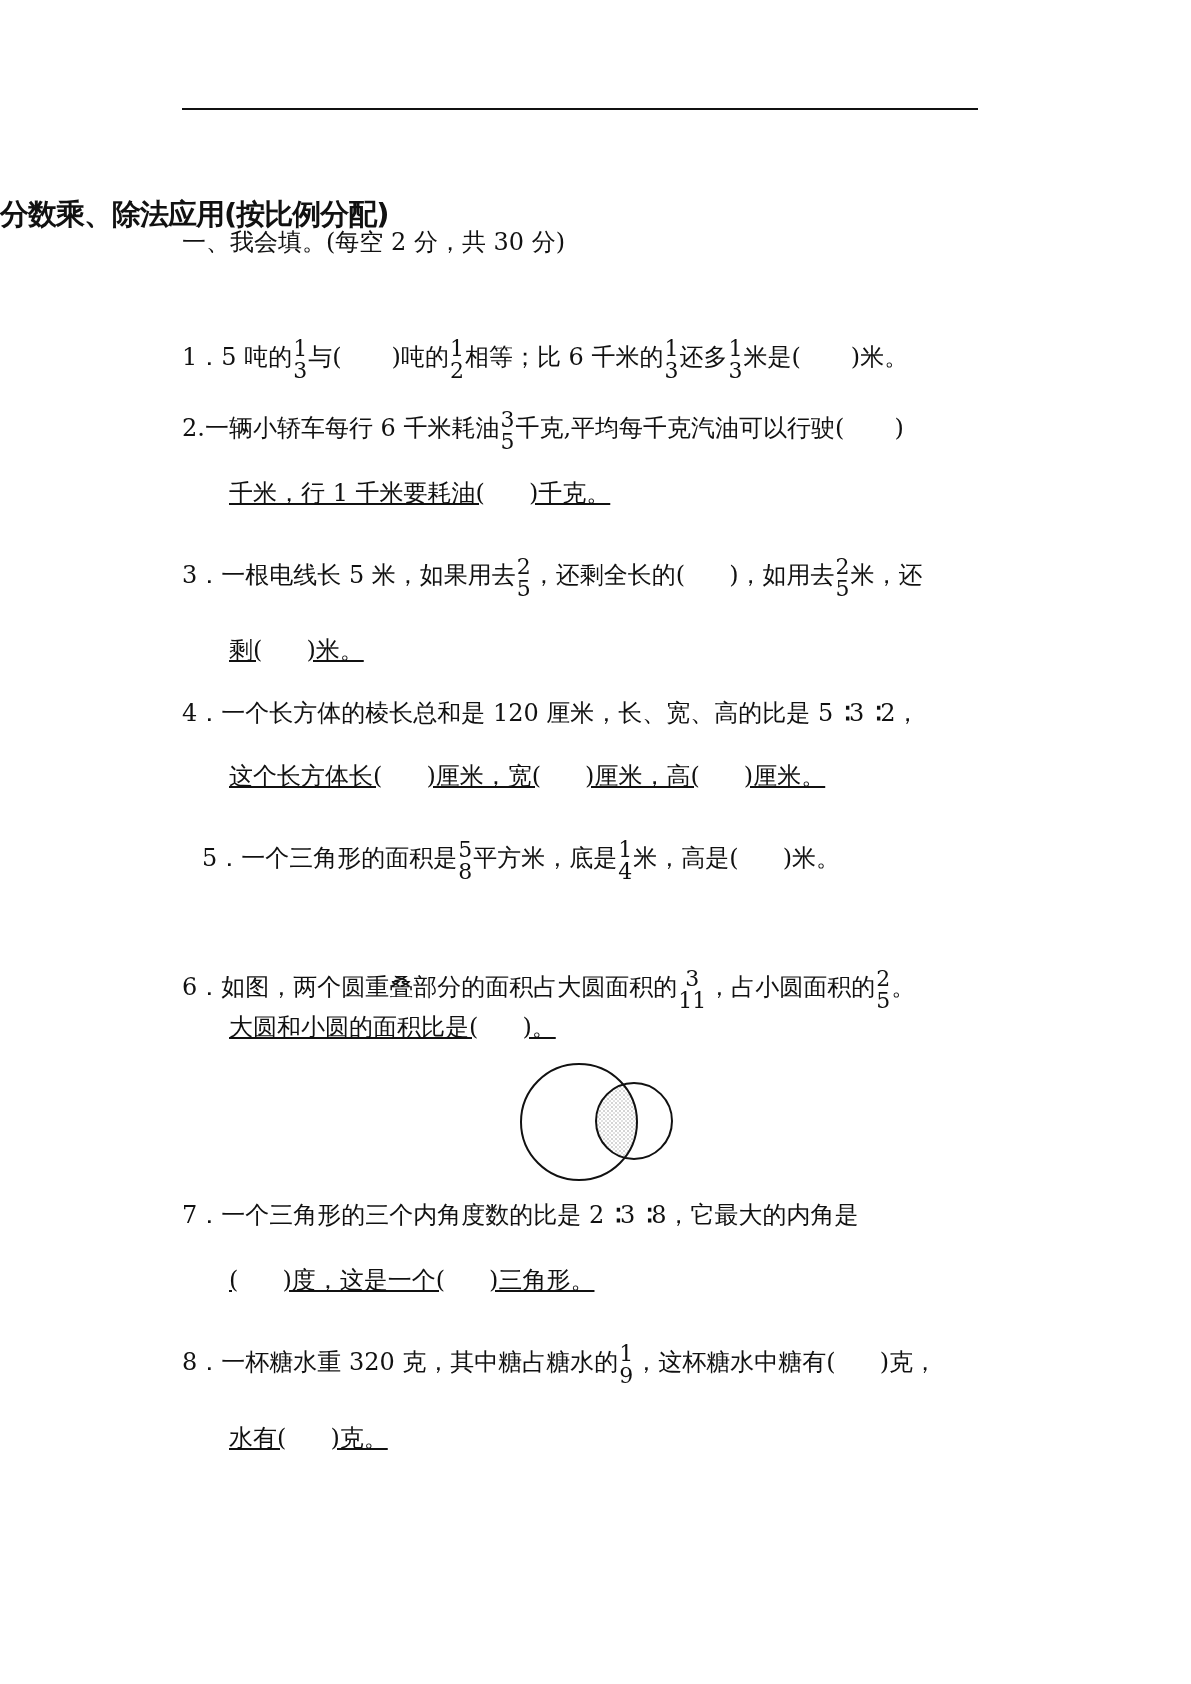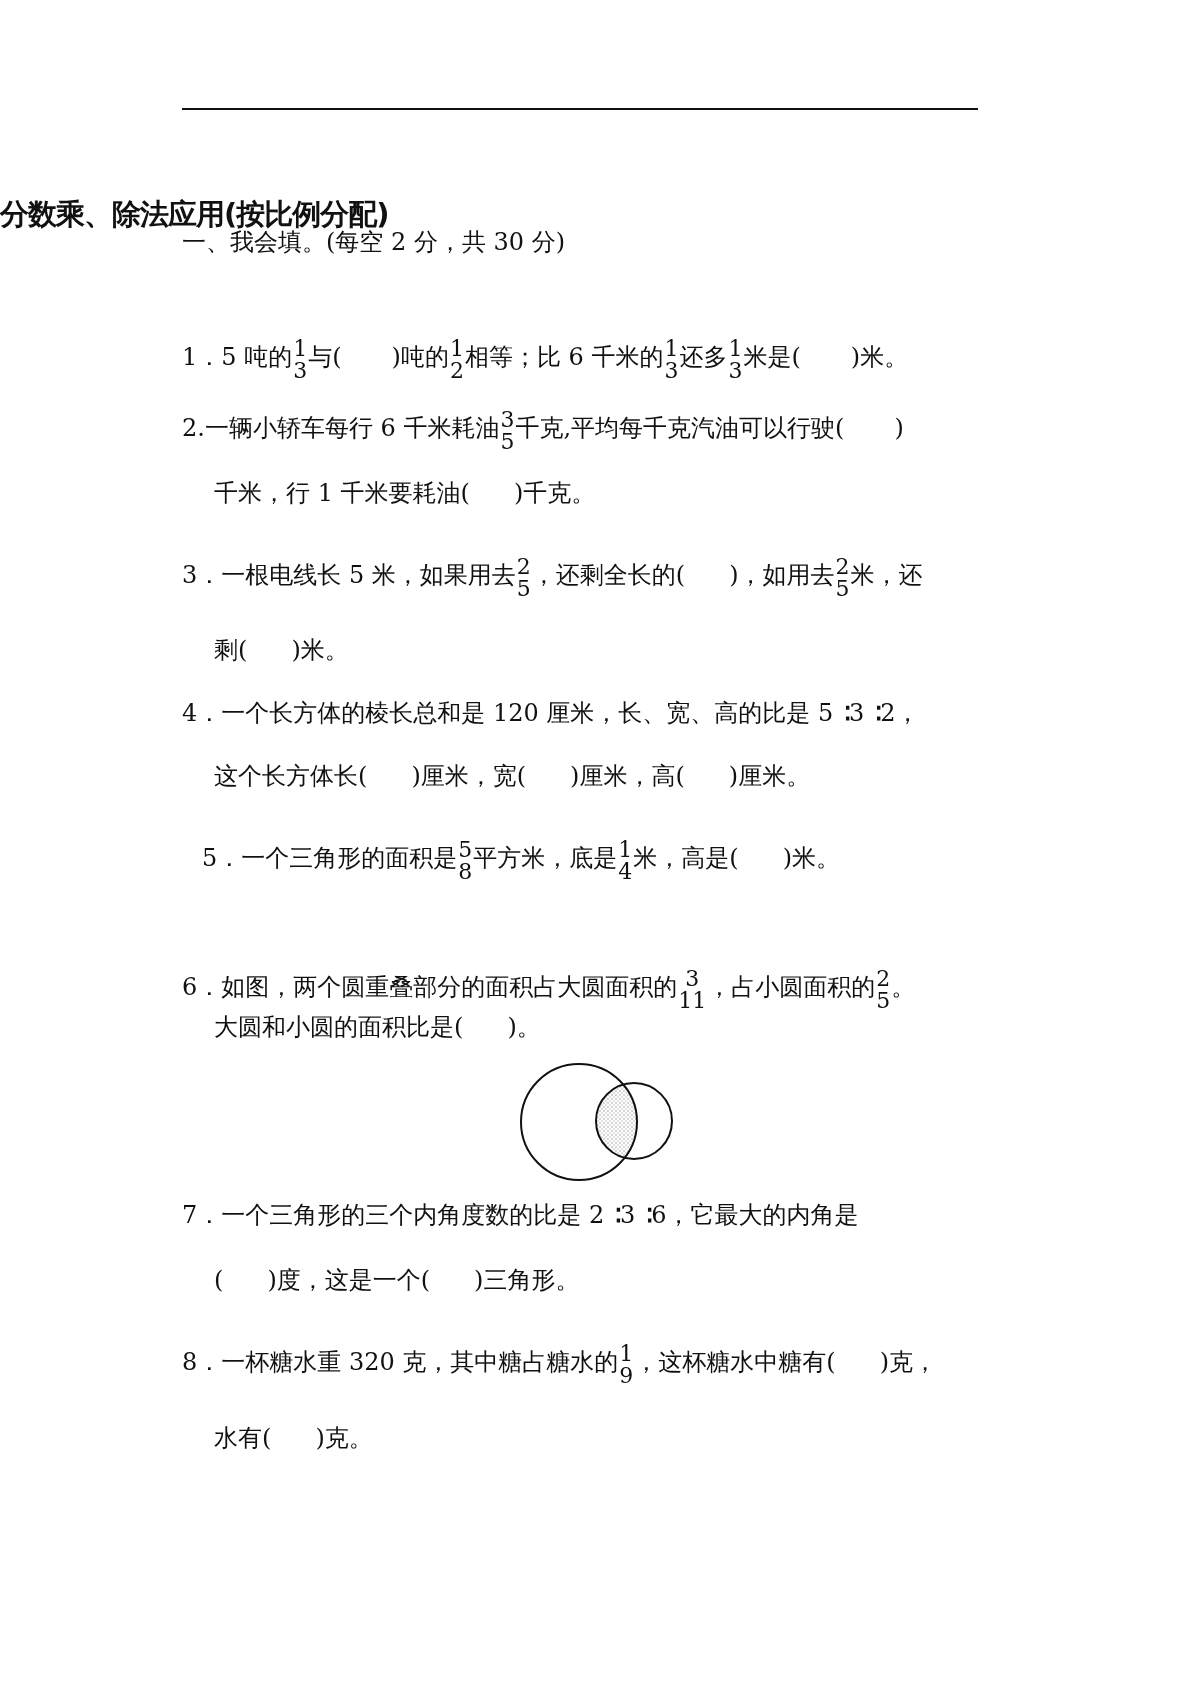--- a/index.html
+++ b/index.html
@@ -3,21 +3,21 @@
 <meta charset="utf-8">
 <style>
   html, body { margin: 0; padding: 0; background: #ffffff; }
   body { width: 1191px; height: 1684px; position: relative; overflow: hidden;
          font-family: "DejaVu Serif", "Liberation Serif", serif; color: #111; }
   .rule { position: absolute; left: 182px; top: 108px; width: 796px; height: 2px; background: #111; }
   .title { position: absolute; left: 0; width: 1191px; top: 158px; text-align: left;
            font-family: "DejaVu Sans", "Liberation Sans", sans-serif; font-weight: bold;
            font-size: 29px; letter-spacing: -1px; margin-top: 37px; }
   .line { position: absolute; left: 182px; font-size: 24px; white-space: nowrap; line-height: 30px; }
-  .indent { left: 214px; }
+  .indent { left: 229px; text-decoration: underline; }
   .frac { display: inline-flex; flex-direction: column; align-items: center; vertical-align: middle;
           font-size: 22px; line-height: 22px; margin: 0 1px; position: relative; top: 2px; }
   .frac .num { display: block; }
   .frac .den { display: block; }
   .blank { display: inline-block; width: 50px; }
   .blank-s { display: inline-block; width: 44px; }
   .fig { position: absolute; left: 515px; top: 1062px; }
 </style>
 </head>
 <body>
@@ -105,21 +105,21 @@
     <clipPath id="bigclip">
         <circle cx="64" cy="60" r="58"></circle>
       </clipPath>
   </defs>
   <circle cx="119" cy="59" r="38" fill="url(#dots)" clip-path="url(#bigclip)"></circle>
   <circle cx="64" cy="60" r="58" fill="none" stroke="#111" stroke-width="2"></circle>
   <circle cx="119" cy="59" r="38" fill="none" stroke="#111" stroke-width="2"></circle>
 </svg>
 
 <div class="line" style="top:1200px;">
-  <span>7．</span><span>一个三角形的三个内角度数的比是 2 ∶3 ∶6，它最大的内角是</span>
+  <span>7．</span><span>一个三角形的三个内角度数的比是 2 ∶3 ∶8，它最大的内角是</span>
 </div>
 <div class="line indent" style="top:1265px;">
   <span>(</span><span class="blank-s"></span><span>)度，这是一个(</span><span class="blank-s"></span><span>)三角形。</span>
 </div>
 
 <div class="line" style="top:1341px;">
   <span>8．</span><span>一杯糖水重 320 克，其中糖占糖水的</span><span class="frac">
       <span class="num">1</span>
       <span class="den">9</span>
     </span><span>，这杯糖水中糖有(</span><span class="blank-s"></span><span>)克，</span>

